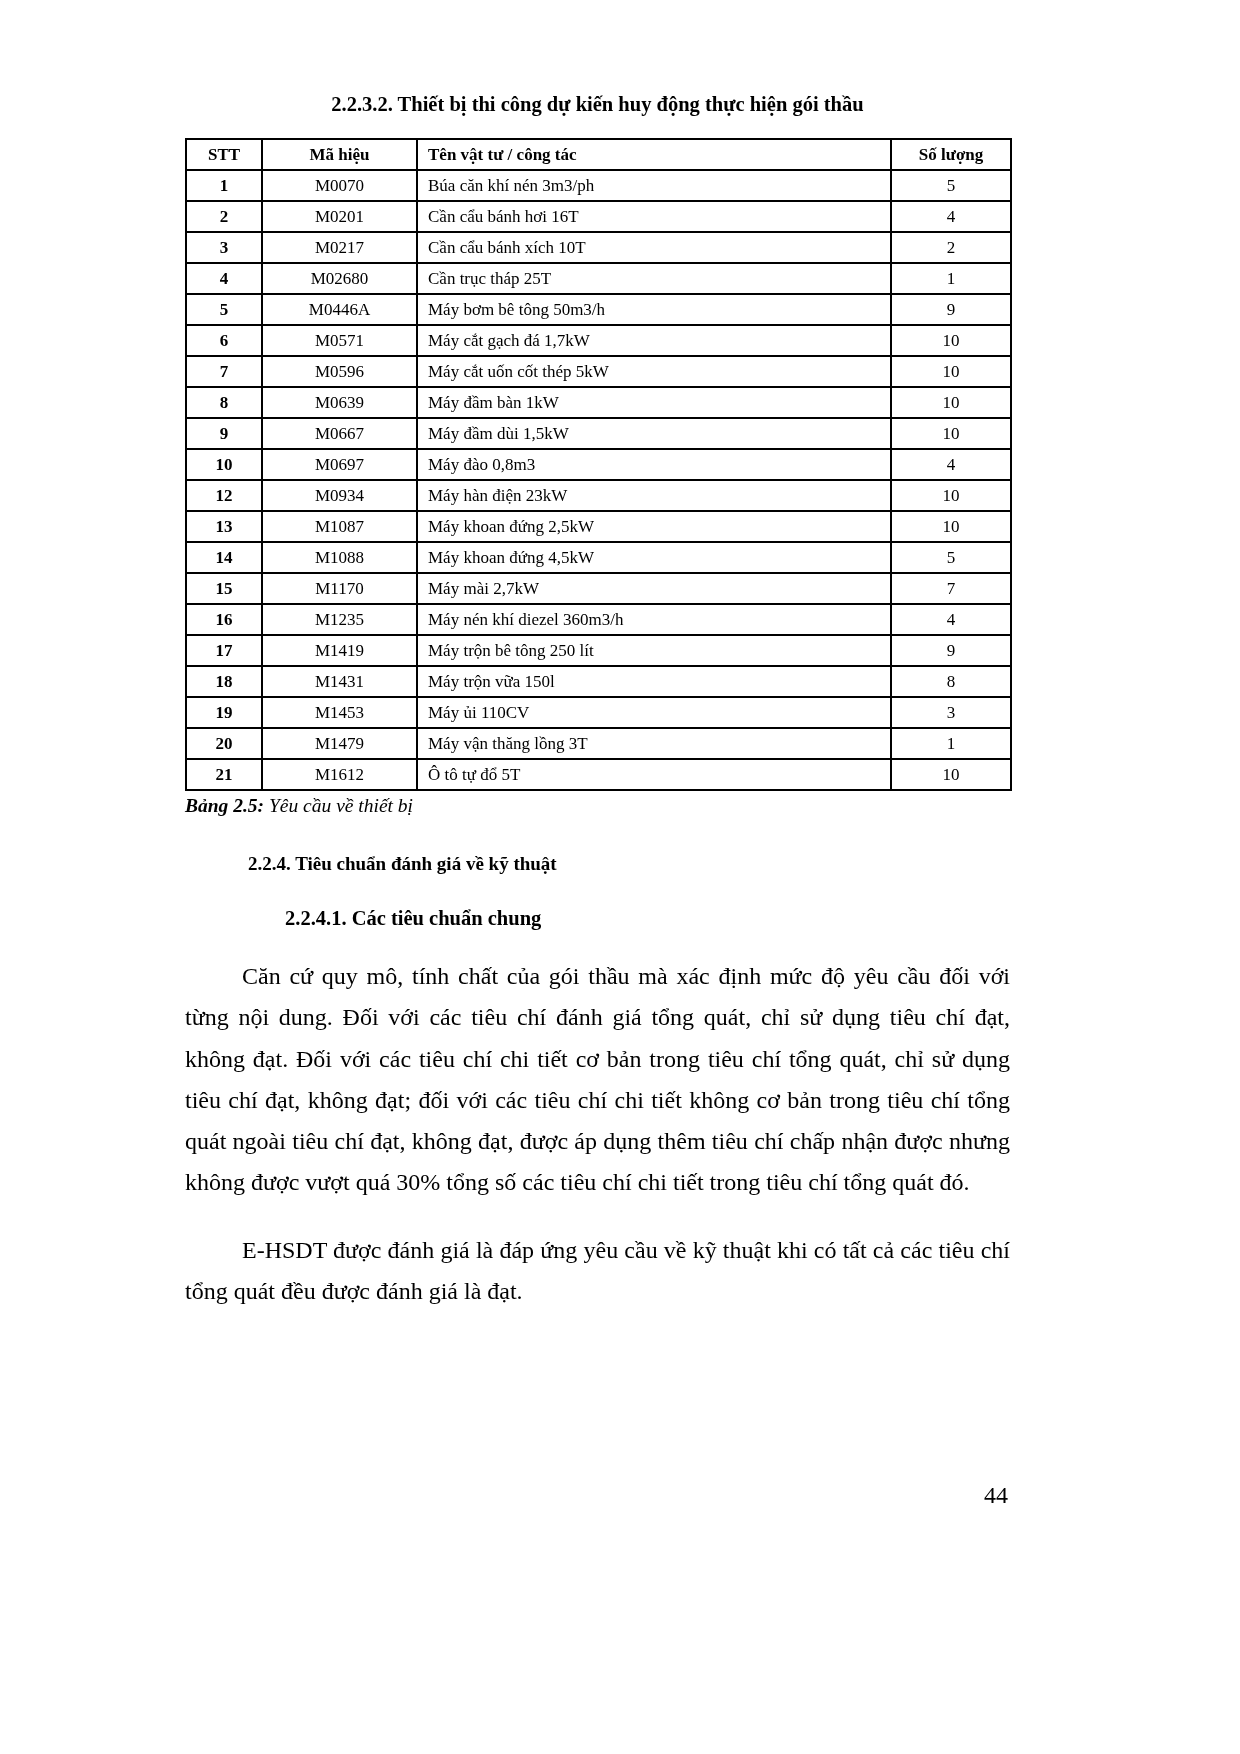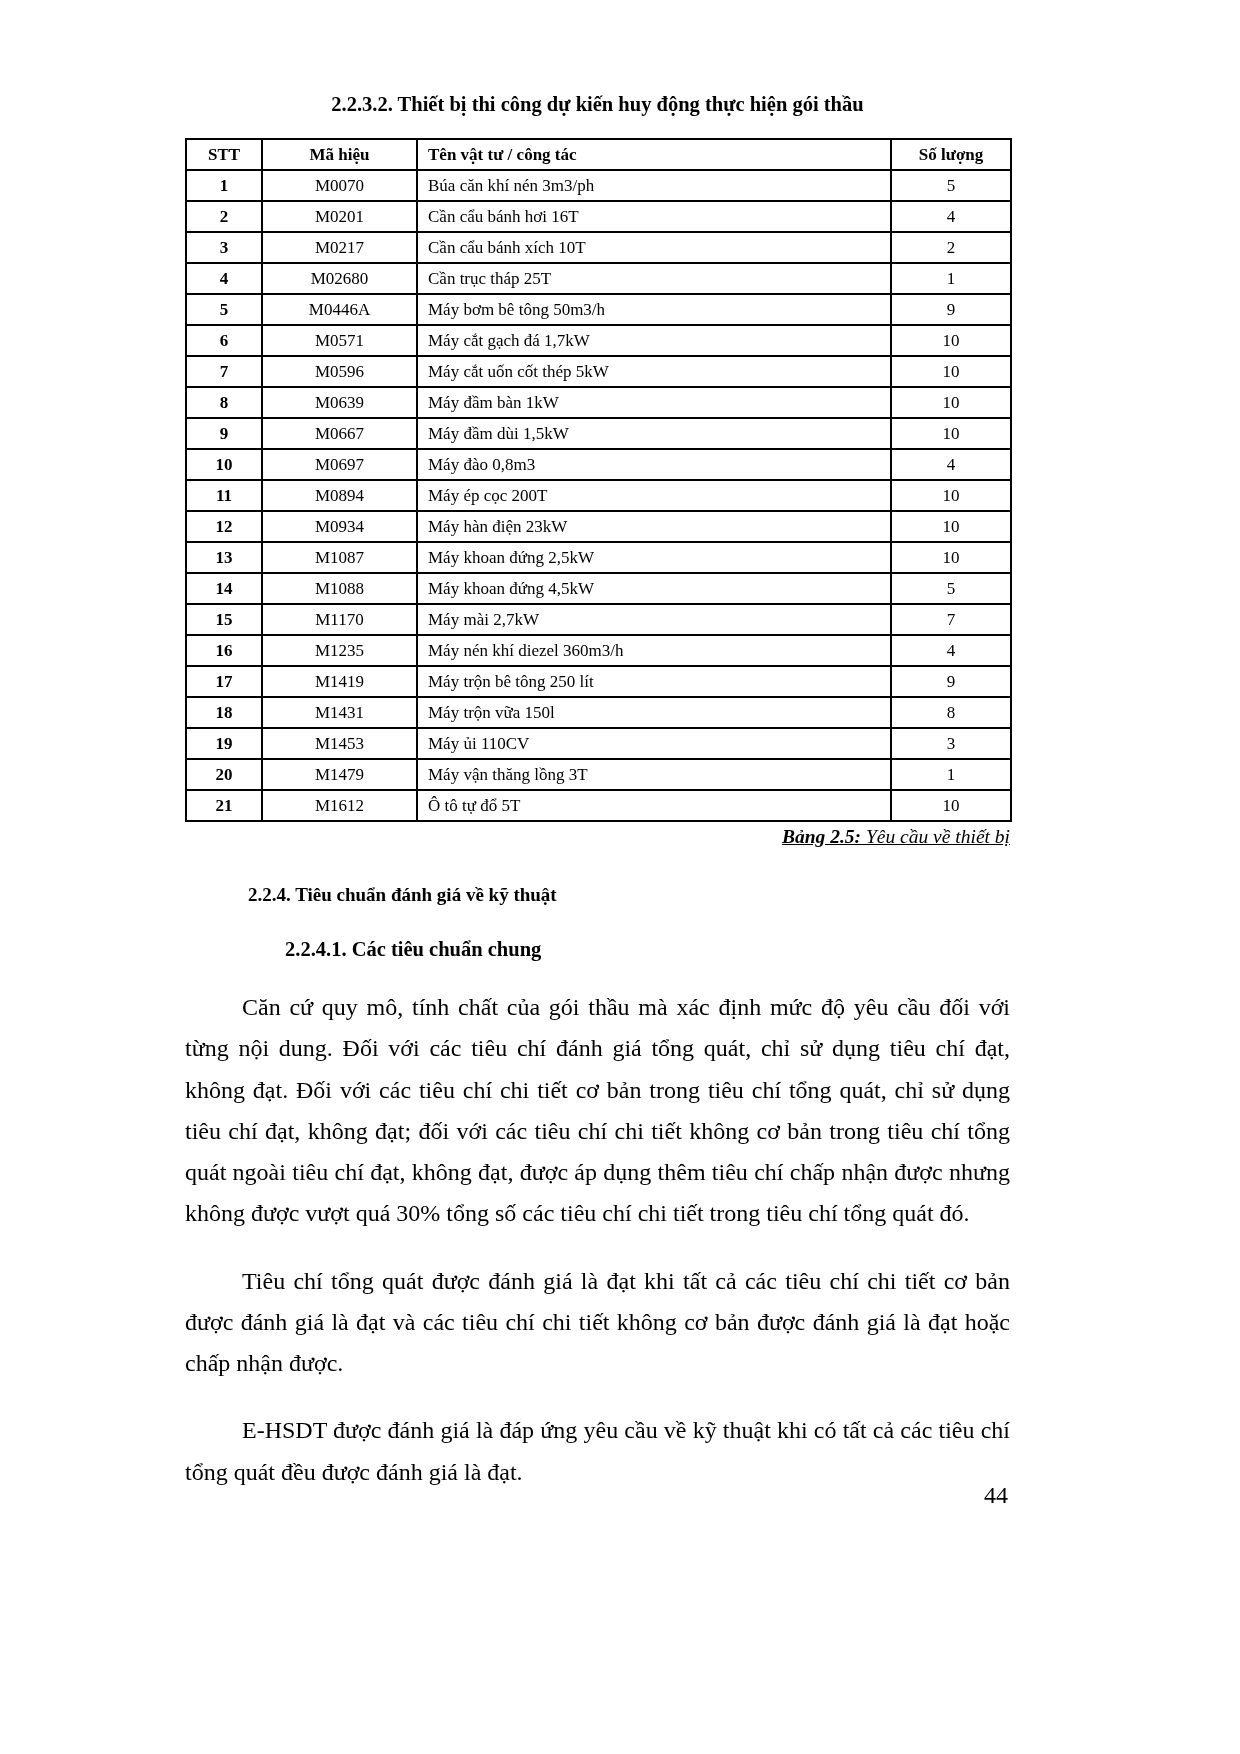--- a/index.html
+++ b/index.html
@@ -43,26 +43,25 @@
   table.equip th.c-code { text-align: center; margin-top: 11px; }
   table.equip col.w-stt  { width: 76px; }
   table.equip col.w-code { width: 155px; }
   table.equip col.w-name { width: 474px; }
   table.equip col.w-qty  { width: 120px; }
   table.equip td.col0 { text-align: center; font-weight: bold; }
   table.equip td.col1 { text-align: center; }
   table.equip td.col2 { text-align: left; }
   table.equip td.col3 { text-align: center; }
   .caption {
-    text-align: right;
+    text-align: left;
     font-style: italic;
     font-size: 19.5px;
     margin: 4px 0 0 0;
     width: 825px;
-    text-decoration: underline;
   }
   .caption .cap-label { font-weight: bold; }
   .h-sec {
     font-weight: bold;
     font-size: 19px;
     margin: 36px 0 0 63px;
   }
   .h-sub {
     font-weight: bold;
     font-size: 20.5px;
@@ -160,26 +159,20 @@
           <td class="col2">Máy đầm dùi 1,5kW</td>
           <td class="col3">10</td>
         </tr>
         <tr>
           <td class="col0">10</td>
           <td class="col1">M0697</td>
           <td class="col2">Máy đào 0,8m3</td>
           <td class="col3">4</td>
         </tr>
         <tr>
-          <td class="col0">11</td>
-          <td class="col1">M0894</td>
-          <td class="col2">Máy ép cọc 200T</td>
-          <td class="col3">10</td>
-        </tr>
-        <tr>
           <td class="col0">12</td>
           <td class="col1">M0934</td>
           <td class="col2">Máy hàn điện 23kW</td>
           <td class="col3">10</td>
         </tr>
         <tr>
           <td class="col0">13</td>
           <td class="col1">M1087</td>
           <td class="col2">Máy khoan đứng 2,5kW</td>
           <td class="col3">10</td>
@@ -237,18 +230,17 @@
 
   <p class="caption">
     <span class="cap-label">Bảng 2.5:</span><span> Yêu cầu về thiết bị</span>
   </p>
 
   <p class="h-sec">2.2.4. Tiêu chuẩn đánh giá về kỹ thuật</p>
 
   <p class="h-sub">2.2.4.1. Các tiêu chuẩn chung</p>
 
   <p class="body-text">Căn cứ quy mô, tính chất của gói thầu mà xác định mức độ yêu cầu đối với từng nội dung. Đối với các tiêu chí đánh giá tổng quát, chỉ sử dụng tiêu chí đạt, không đạt. Đối với các tiêu chí chi tiết cơ bản trong tiêu chí tổng quát, chỉ sử dụng tiêu chí đạt, không đạt; đối với các tiêu chí chi tiết không cơ bản trong tiêu chí tổng quát ngoài tiêu chí đạt, không đạt, được áp dụng thêm tiêu chí chấp nhận được nhưng không được vượt quá 30% tổng số các tiêu chí chi tiết trong tiêu chí tổng quát đó.</p>
-  <p class="body-text">Tiêu chí tổng quát được đánh giá là đạt khi tất cả các tiêu chí chi tiết cơ bản được đánh giá là đạt và các tiêu chí chi tiết không cơ bản được đánh giá là đạt hoặc chấp nhận được.</p>
   <p class="body-text">E-HSDT được đánh giá là đáp ứng yêu cầu về kỹ thuật khi có tất cả các tiêu chí tổng quát đều được đánh giá là đạt.</p>
 
 </div>
 
 <div class="page-number">44</div>
 
 </body></html>

